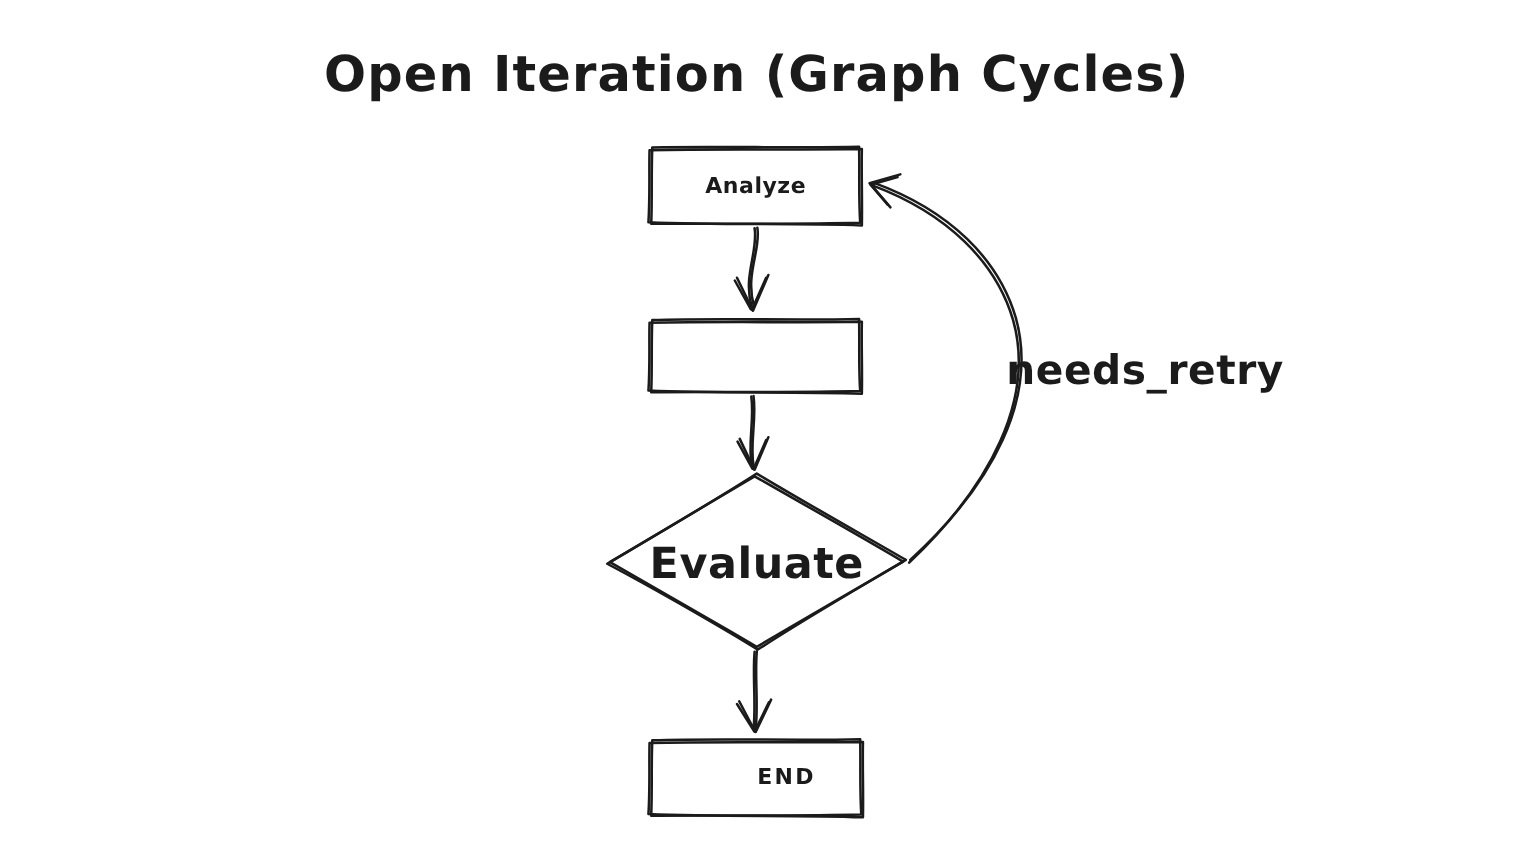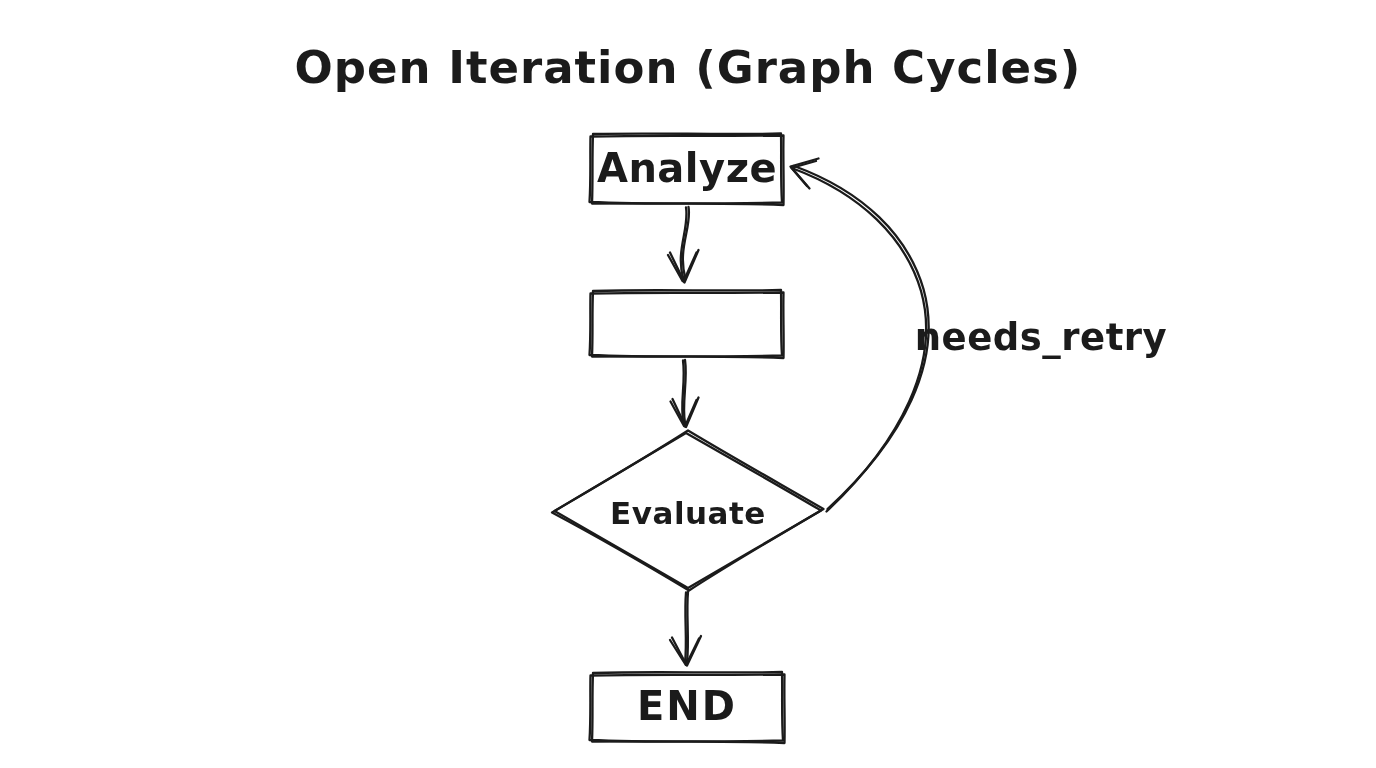--- a/index.html
+++ b/index.html
@@ -40,28 +40,28 @@
     text-align: center;
   }
   .title {
     left: 688px;
     top: 67px;
     font-size: 45px;
     font-weight: 700;
     letter-spacing: 1px;
   }
   .node-label {
-    font-size: 40px;
+    font-size: 20px;
     font-weight: 700;
     letter-spacing: 0.5px;
   }
   .lbl-analyze { left: 687px; top: 168px; }
   .lbl-attempt { left: 687px; top: 323px; }
-  .lbl-evaluate { left: 688px; top: 513px; font-size: 31px; line-height: 39px; }
-  .lbl-end { left: 687px; top: 706px; letter-spacing: 2px; }
+  .lbl-evaluate { left: 688px; top: 513px; font-size: 39px; line-height: 39px; }
+  .lbl-end { left: 715px; top: 706px; letter-spacing: 2px; }
   .edge-label {
     left: 1041px;
     top: 337px;
     font-size: 37px;
     font-weight: 700;
     letter-spacing: 0.5px;
   }
 </style>
 </head>
 <body>

